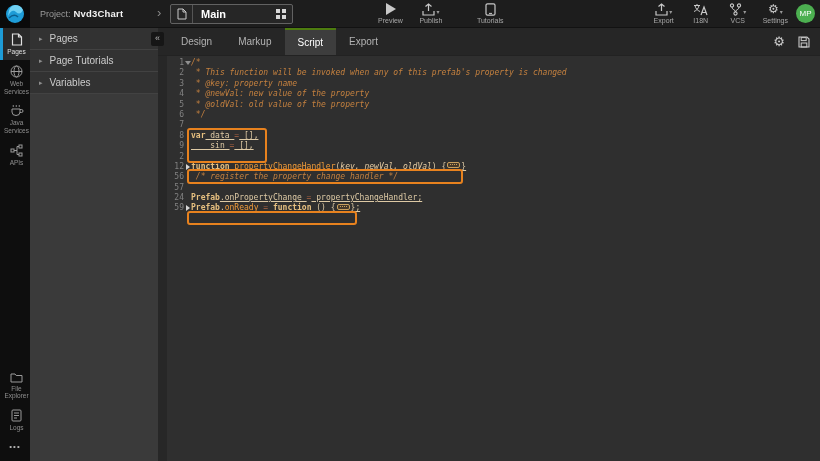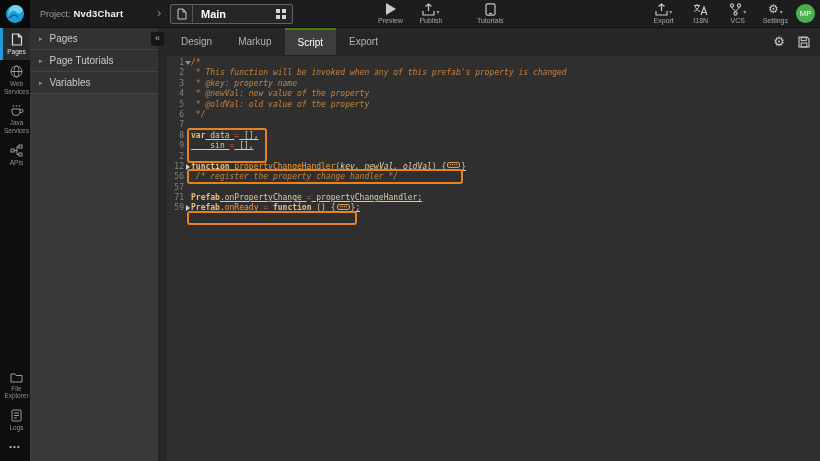--- a/index.html
+++ b/index.html
@@ -332,21 +332,21 @@
             <span class="lnum">56</span>
             <span class="fcol"></span>
             <span class="ctext"><span class="t-cm"> /* register the property change handler */</span></span>
           </div>
           <div class="code-row">
             <span class="lnum">57</span>
             <span class="fcol"></span>
             <span class="ctext"></span>
           </div>
           <div class="code-row">
-            <span class="lnum">71</span>
+            <span class="lnum">24</span>
             <span class="fcol"></span>
             <span class="ctext"><span class="t-kw">Prefab</span><span class="t-tx">.onPropertyChange </span><span class="t-op">=</span><span class="t-tx"> propertyChangeHandler;</span></span>
           </div>
           <div class="code-row">
             <span class="lnum">59</span>
             <span class="fcol">
               <span class="mk-closed"></span>
             </span>
             <span class="ctext"><span class="t-kw">Prefab</span><span class="t-tx">.</span><span class="t-fn">onReady</span><span class="t-tx"> </span><span class="t-op">=</span><span class="t-tx"> </span><span class="t-kw">function</span><span class="t-tx"> () {</span><span class="pill"><i></i></span><span class="t-tx">};</span></span>
           </div>

